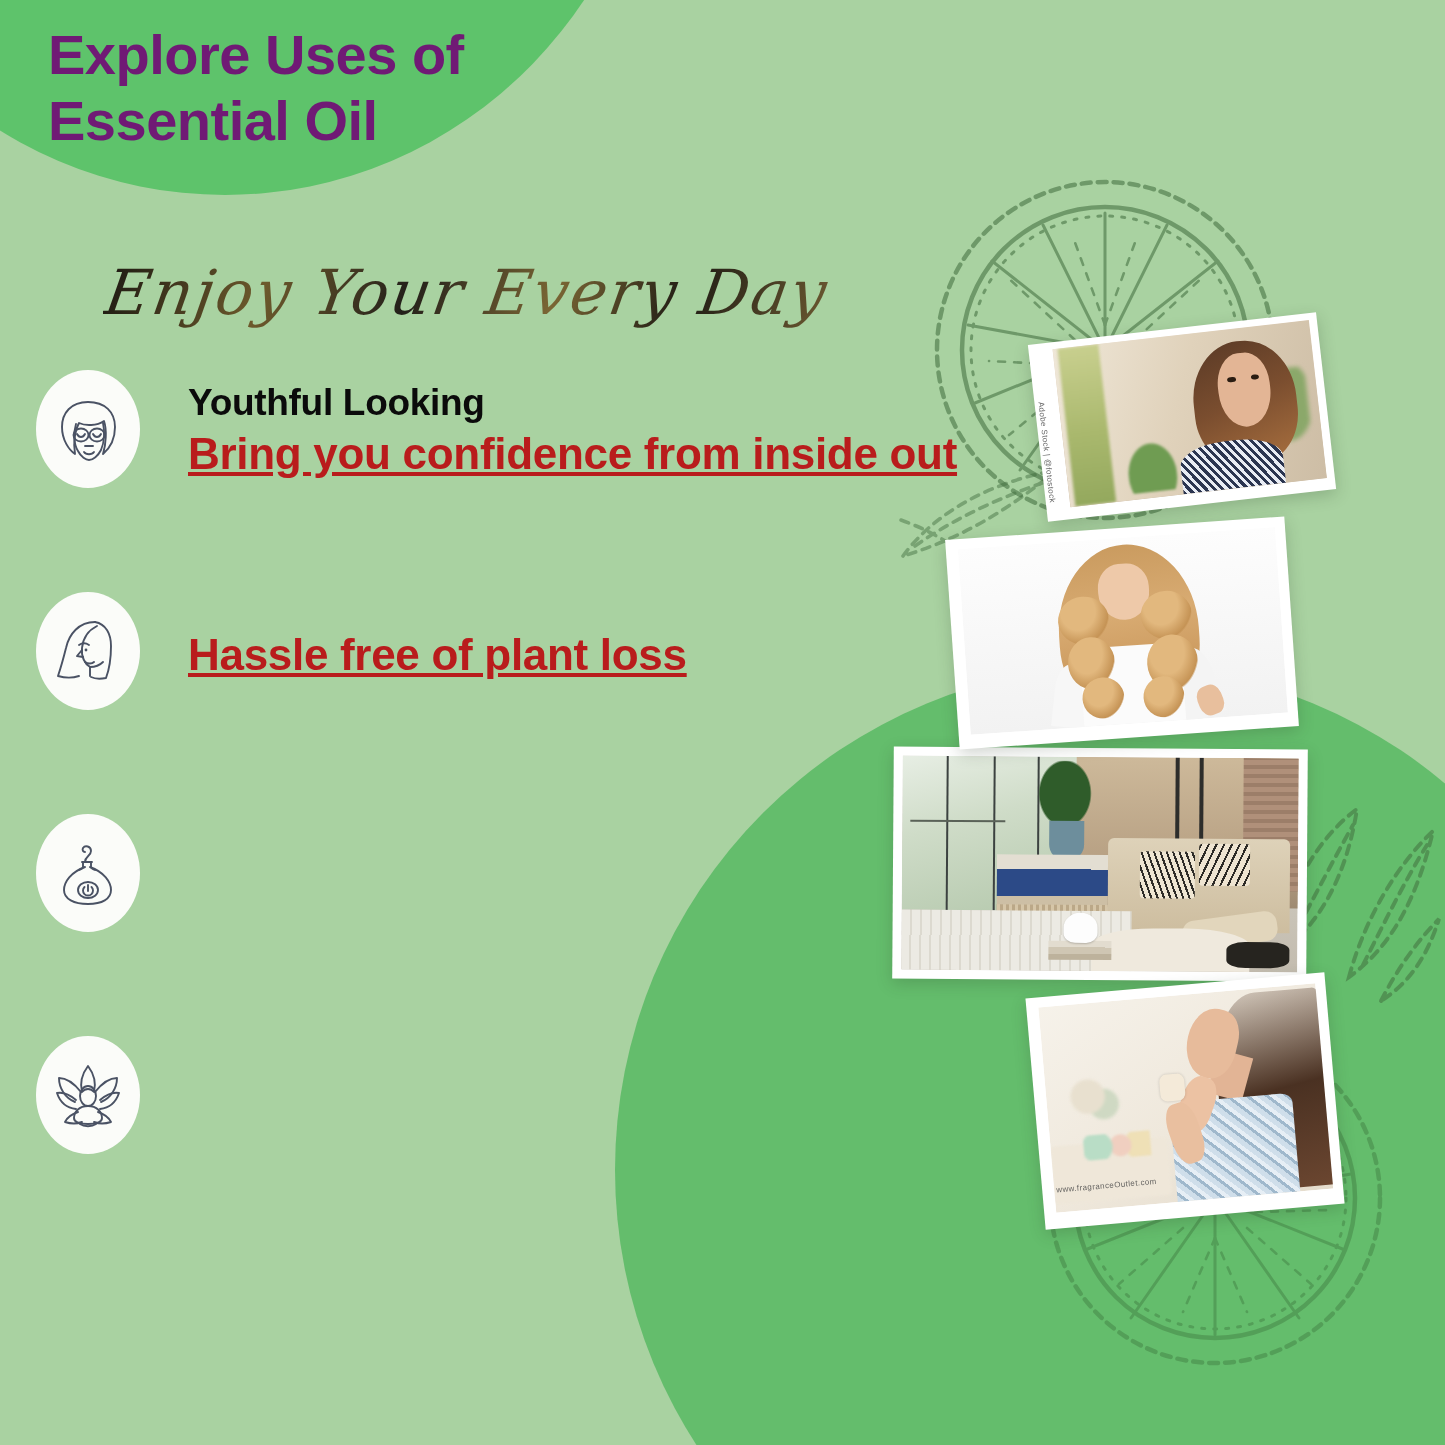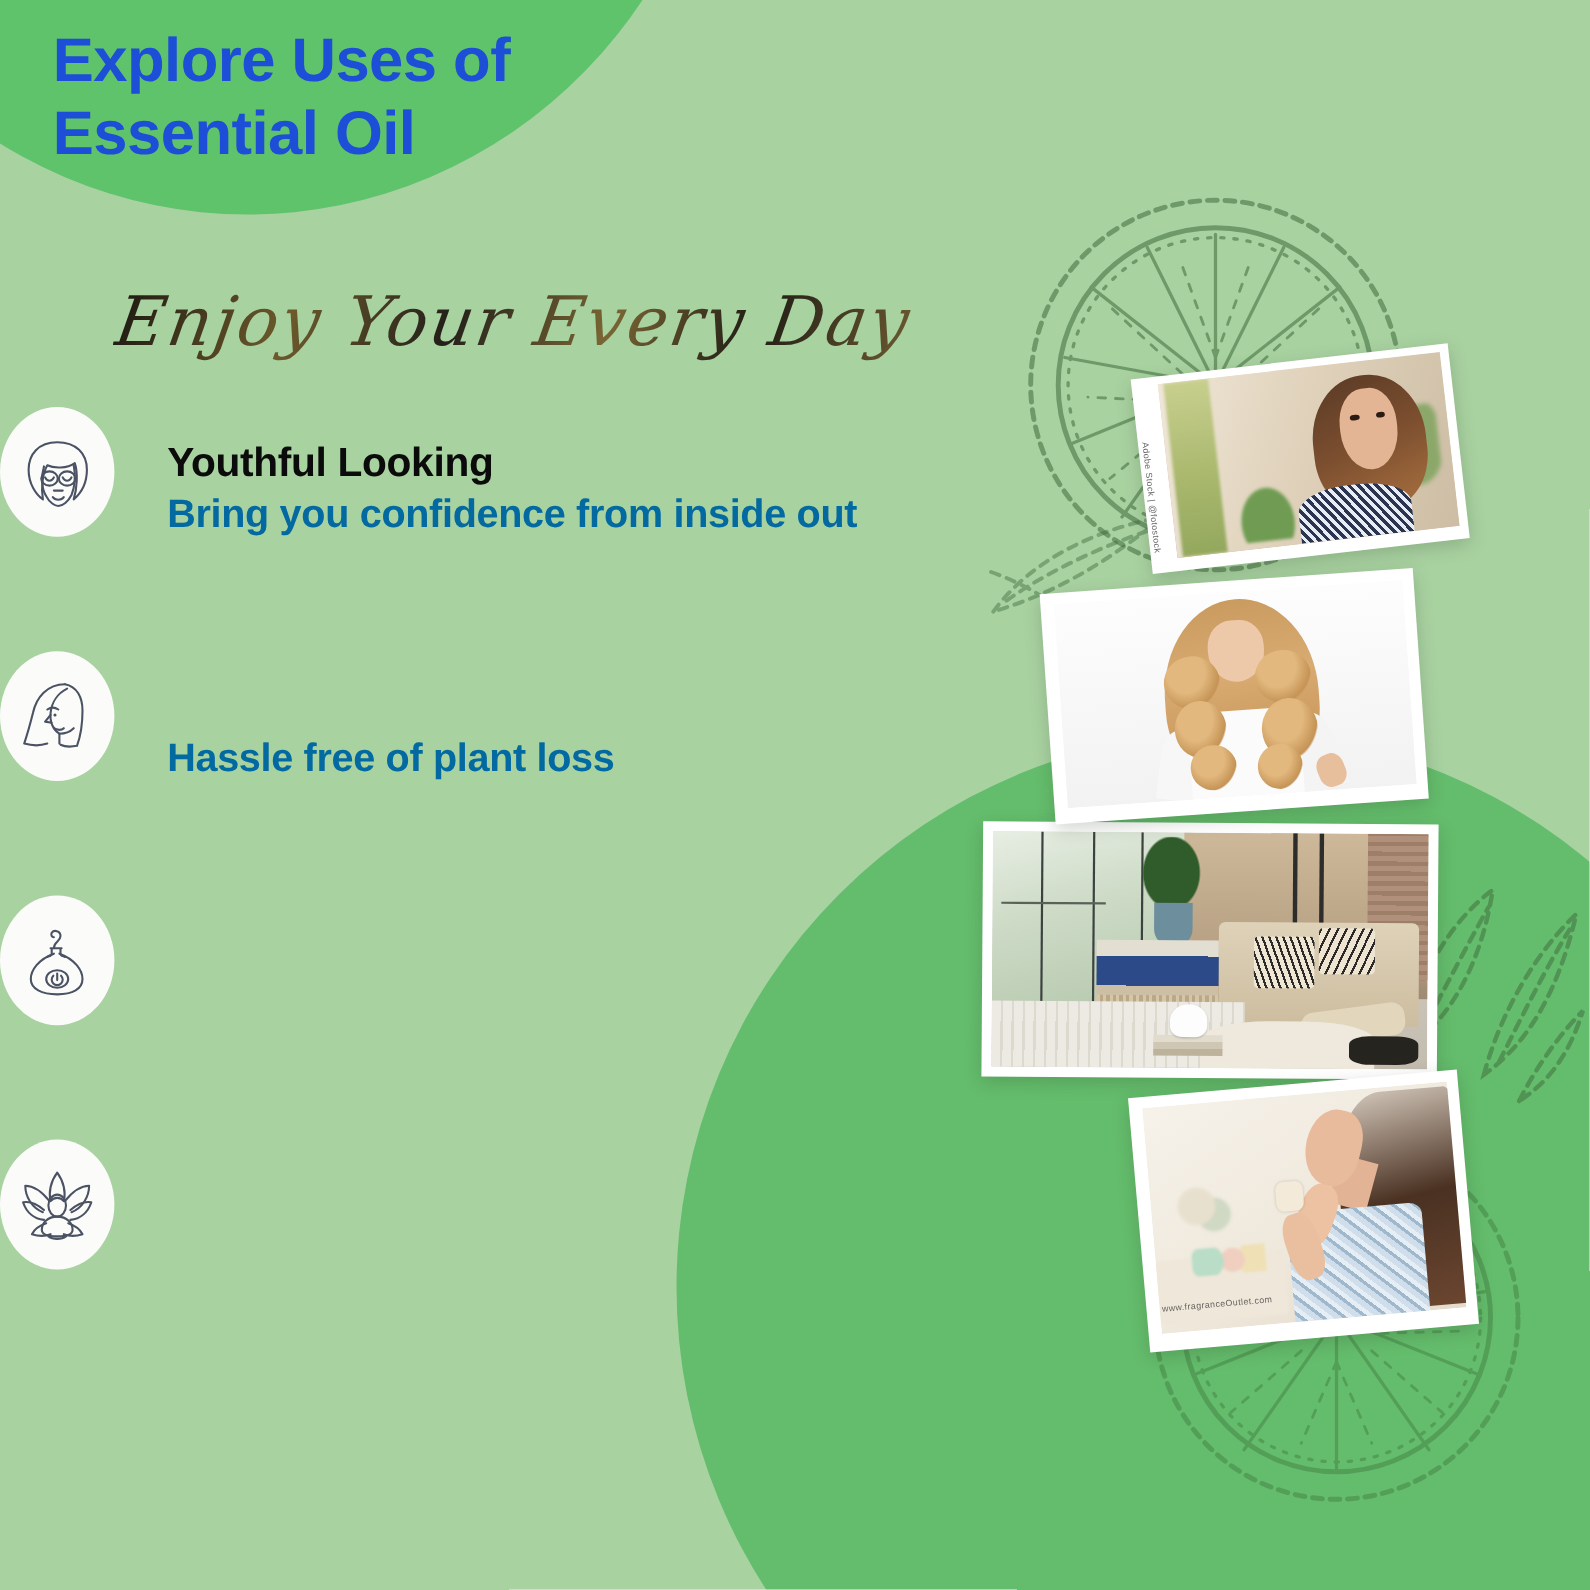--- a/index.html
+++ b/index.html
@@ -40,21 +40,21 @@
   .sketch { position:absolute; opacity:.55; }
   .sketch svg { display:block; }
   .citrus-top { left:905px; top:165px; width:400px; height:370px; }
   .citrus-bottom { right:30px; bottom:55px; width:400px; height:360px; opacity:.30; }
   .leaves-right { right:4px; top:795px; width:180px; height:210px; opacity:.5; }
   .leaf-left-top { left:895px; top:460px; width:170px; height:110px; opacity:.45; }
 
   
   .header-title {
     position:absolute; left:48px; top:22px;
-    color:#1d4ed8;
+    color:#701a75;
     font-size:56px; font-weight:bold;
     line-height:1.17;
     letter-spacing:-0.5px;
     z-index:6;
     white-space:pre-line;
   }
 
   
   .tagline {
     position:absolute; left:106px; top:256px;
@@ -71,40 +71,41 @@
     background-clip:text;
     -webkit-text-fill-color:transparent;
     color:transparent;
   }
 
   
   .features { position:absolute; left:0; top:360px; width:1040px; z-index:7; }
   .feature-row {
     position:relative;
     display:flex;
-    align-items:flex-end;
+    align-items:center;
     margin-bottom:94px;
+    padding-left:36px;
   }
   .icon-badge {
     flex:0 0 auto;
     width:104px; height:118px;
     border-radius:50%;
     background:#fbfcf9;
     display:flex; align-items:center; justify-content:center;
     margin-top:10px;
   }
   .icon-badge svg { display:block; }
   .feature-text { margin-left:48px; padding-top:14px; }
   .feature-title {
     font-size:37px; font-weight:bold; color:#0b0b0b;
     line-height:1.12; letter-spacing:-0.3px;
   }
   .feature-sub {
-    font-size:36px; font-weight:bold; color:#0369a1;
-    line-height:1.18; letter-spacing:-0.3px; margin-top:4px;
+    font-size:44px; font-weight:bold; color:#b91c1c;
+    line-height:1.18; letter-spacing:-0.3px; margin-top:4px;text-decoration:underline;
   }
 
   
   .photo {
     position:absolute;
     background:#ffffff;
     box-shadow:0 5px 16px rgba(40,60,35,.22);
     overflow:hidden;
     z-index:8;
   }

